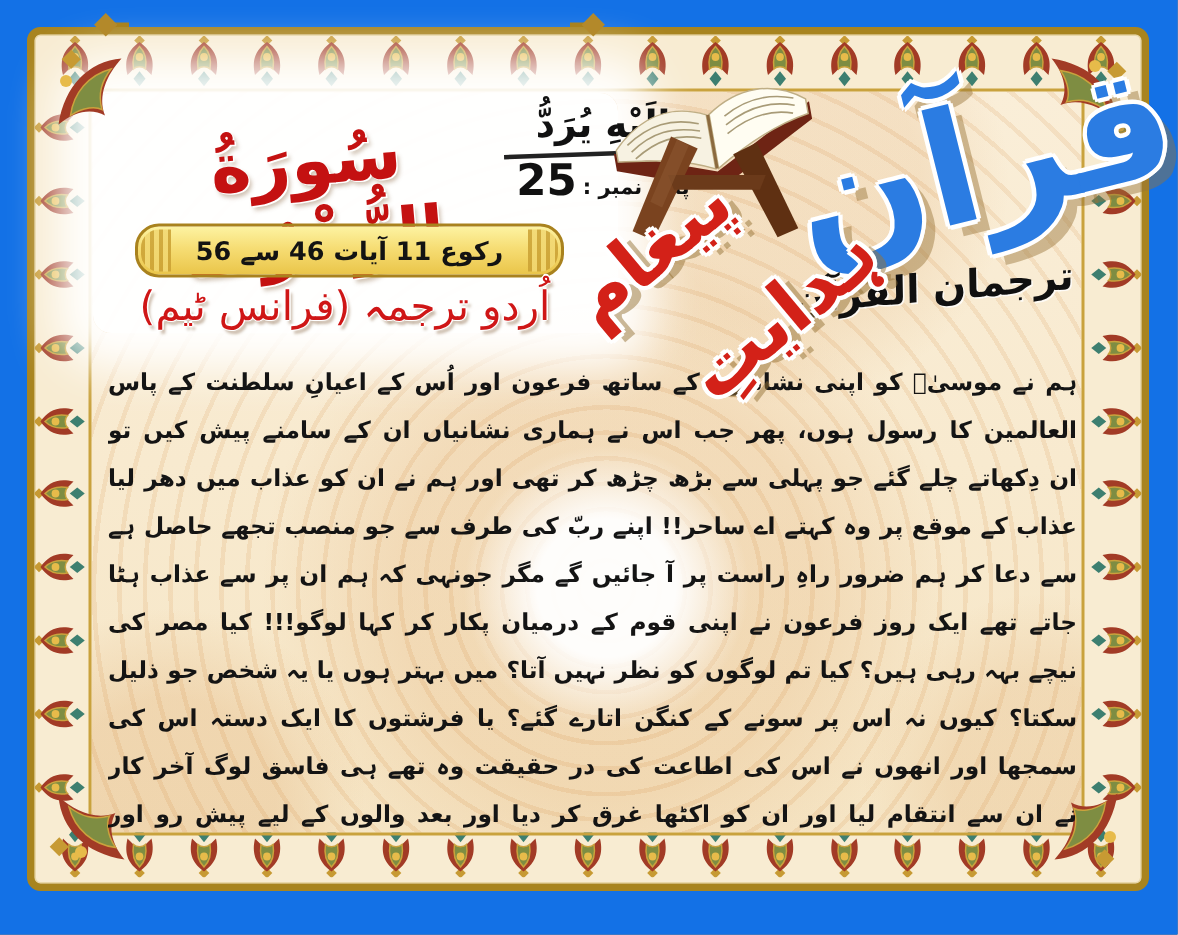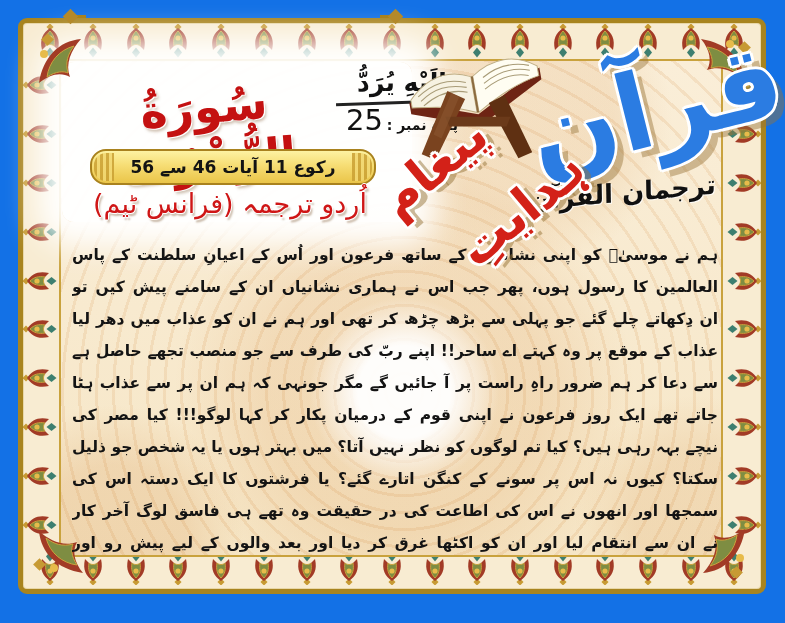--- a/index.html
+++ b/index.html
@@ -39,21 +39,21 @@
   .white-panel{position:absolute;left:62px;top:62px;width:350px;height:160px;background:rgba(255,255,255,.97);
          border-radius:12px;box-shadow:0 0 30px 24px rgba(255,255,255,.97);z-index:2;}
   .surah-title{position:absolute;left:66px;top:80px;width:280px;z-index:4;text-align:center;
          font-size:46px;font-weight:bold;color:#c41111;transform:rotate(-5deg);direction:rtl;
          text-shadow:1px 1px 0 #fff,2px 3px 3px rgba(120,80,40,.35);}
   .ayah-ref{position:absolute;left:332px;top:66px;width:140px;z-index:4;text-align:center;direction:rtl;}
   .arabic-phrase{font-size:25px;font-weight:bold;color:#111;line-height:34px;}
   .ayah-divider{width:132px;border-bottom:3px solid #222;margin:1px auto 3px auto;transform:rotate(-2deg);}
   .para-line{font-size:14px;font-weight:bold;color:#111;display:flex;flex-direction:row;
          justify-content:center;align-items:flex-end;gap:4px;direction:rtl;}
-  .para-num{font-size:29px;line-height:26px;font-weight:normal;}
+  .para-num{font-size:29px;line-height:26px;font-weight:bold;}
   .banner{position:absolute;left:90px;top:149px;width:286px;height:36px;z-index:4;box-sizing:border-box;
          background:linear-gradient(180deg,#fdf3a2 0%,#f6dd74 45%,#eac549 100%);
          border:2px solid #a9821e;border-radius:16px;display:flex;align-items:center;justify-content:center;}
   .banner .cap{position:absolute;top:2px;bottom:2px;width:20px;
          background:repeating-linear-gradient(90deg,#caa033 0 3px,#f1d772 3px 6px);opacity:.85;}
   .banner .cap.l{left:2px;border-radius:12px 0 0 12px;}
   .banner .cap.r{right:2px;border-radius:0 12px 12px 0;}
   .banner-text{font-size:17px;font-weight:bold;color:#131313;direction:rtl;white-space:nowrap;}
   .banner-arrow{position:absolute;top:15px;width:14px;height:3px;background:#a9821e;z-index:4;}
   .banner-arrow::after{content:"";position:absolute;top:-4px;width:11px;height:11px;background:#b3892a;

